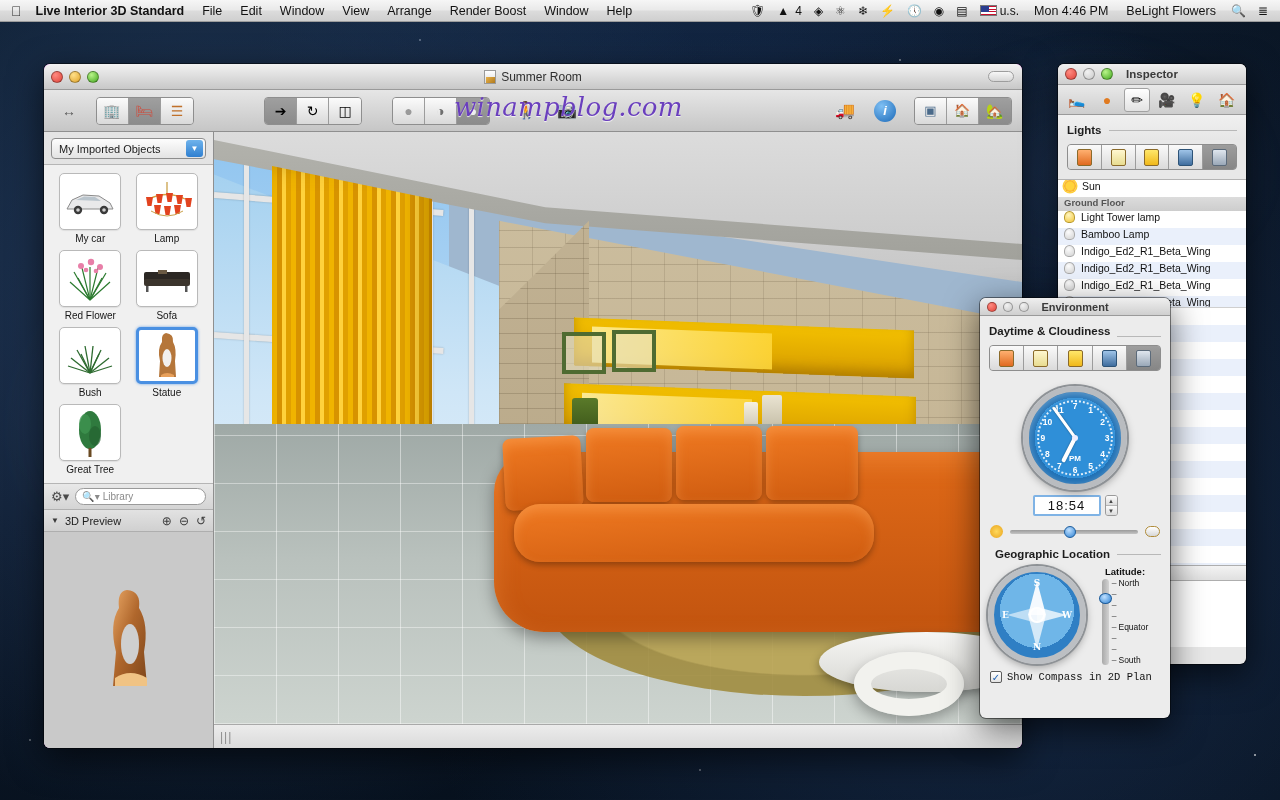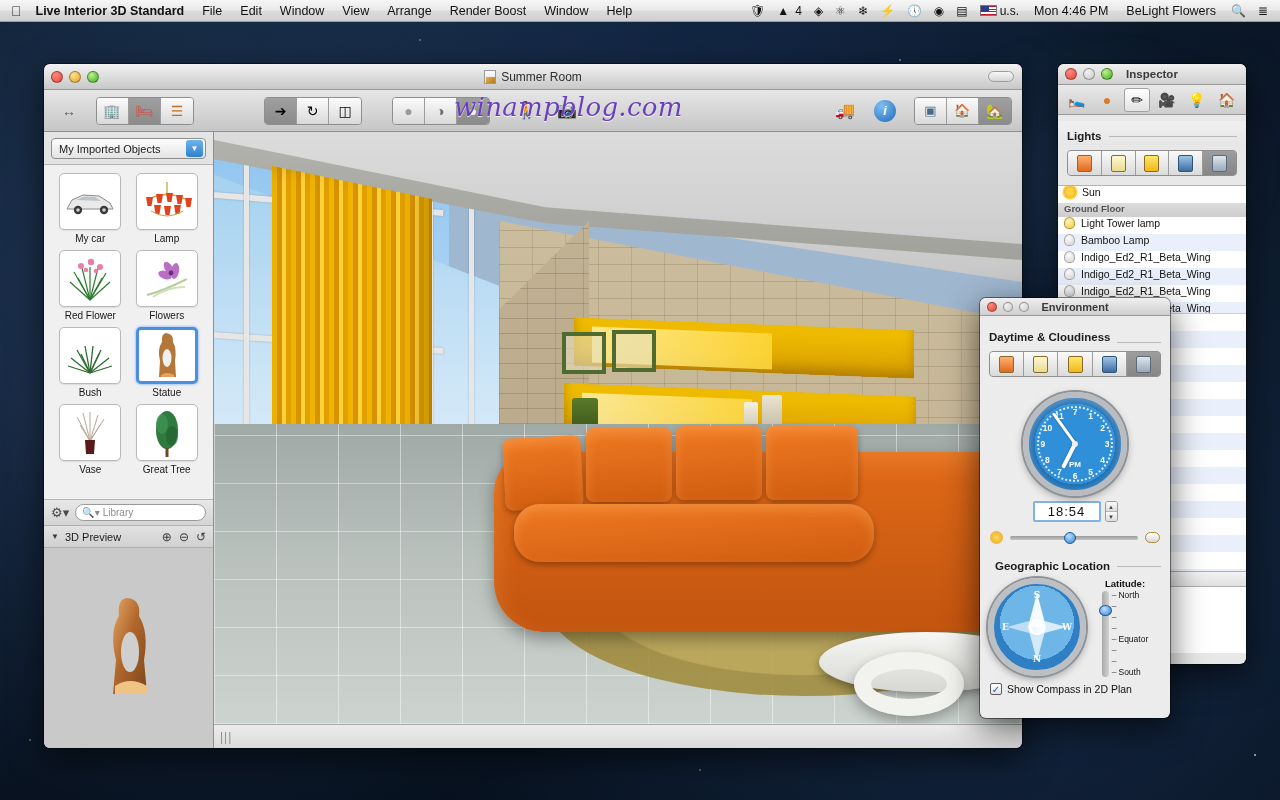--- a/index.html
+++ b/index.html
@@ -142,21 +142,21 @@
   .popup .pbtn{
     margin-left:auto; width:17px; height:17px; border-radius:3px;
     background:linear-gradient(180deg,#6fb3ec,#2f7fd0);
     display:flex; align-items:center; justify-content:center;
     color:#fff; font-size:8px;
   }
   #objgrid{
     flex:0 0 auto; background:#f0f0f0; border-top:1px solid #b5b5b5;
     border-bottom:1px solid #b5b5b5;
     display:grid; grid-template-columns:1fr 1fr; gap:0px 0px;
-    padding:6px 8px 20px; align-content:start;
+    padding:6px 8px 4px; align-content:start;
   }
   .objcell{ display:flex; flex-direction:column; align-items:center; padding:2px 0 4px; }
   .objthumb{
     width:62px; height:57px; background:#fff; border:1px solid #b9b9b9; border-radius:5px;
     display:flex; align-items:center; justify-content:center; overflow:hidden;
     box-shadow:0 1px 1px rgba(0,0,0,.08);
   }
   .objcell.sel .objthumb{ border:3px solid #4a90e2; box-shadow:0 0 3px rgba(74,144,226,.8); }
   .objlabel{ font-size:10px; color:#161616; margin-top:3px; text-align:center; }
 
@@ -298,21 +298,21 @@
   #inspector .wtitle{ font-size:11.5px; }
   .insptools{
     height:30px; background:linear-gradient(180deg,#e9e9e9,#cdcdcd);
     border-bottom:1px solid #9a9a9a; display:flex; align-items:center;
     justify-content:space-around; padding:0 4px;
   }
   .itool{ width:26px;height:24px; display:flex;align-items:center;justify-content:center;
           font-size:14px; border-radius:3px; }
   .itool.on{ background:linear-gradient(180deg,#fff,#e2e2e2); border:1px solid #a2a2a2; }
   .insphead{ padding:9px 9px 4px; display:flex; align-items:center; gap:7px;
-             background:linear-gradient(180deg,#f0f0f0,#e6e6e6);margin-top:6px; }
+             background:linear-gradient(180deg,#f0f0f0,#e6e6e6); }
   .insphead .lbl{ font-size:11.5px; font-weight:bold; color:#1c1c1c; }
   .insphead .rule{ flex:1; height:1px; background:#b8b8b8; }
   .segbar{
     margin:4px 9px 9px; display:flex; border:1px solid #8e8e8e; border-radius:4px;
     overflow:hidden; background:#b9b9b9;
   }
   .seg{ flex:1; height:24px; display:flex;align-items:center;justify-content:center;
         background:linear-gradient(180deg,#fafafa,#dadada); border-right:1px solid #9c9c9c; }
   .seg:last-child{ border-right:none; }
   .seg.on{ background:linear-gradient(180deg,#9d9d9d,#868686); }
@@ -428,21 +428,21 @@
             background:radial-gradient(circle at 40% 32%,#bfe0ff,#2e82d4); border:1px solid #1c5c9c;}
   .latticks{ display:flex; flex-direction:column; justify-content:space-between;
              height:86px; font-size:8.5px; color:#111; }
   .latticks div{ display:flex; align-items:center; gap:2px; line-height:1; }
   .latticks .dash{ color:#555; }
   .chkrow{ display:flex; align-items:center; gap:5px; padding:6px 0 0 10px; }
   .chk{ width:12px;height:12px;border:1px solid #5b5b5b;border-radius:2px;
         background:linear-gradient(180deg,#fff,#e3e3e3);
         display:flex;align-items:center;justify-content:center;
         font-size:10px;color:#1a5fb4; }
-  .chkl{ font-size:10.5px; color:#111; }
+  .chkl{ font-size:10.5px; color:#111;font-family:Liberation Mono, monospace; }
   .tinyrule{ flex:1; height:1px; background:#b8b8b8; }
 </style>
 </head>
 <body>
 
 <div id="desktop">
   <div class="gal"></div>
   <div class="gal2"></div>
 </div>
 
@@ -627,36 +627,33 @@
               <circle cx="36" cy="11" r="3"></circle>
                 <circle cx="22" cy="14" r="2.3"></circle>
                 <circle cx="32" cy="15" r="2.3"></circle>
               </g>
           </svg>
         </div>
         <div class="objlabel">Red Flower</div>
       </div>
 
 
-
       <div class="objcell">
         <div class="objthumb">
-          <svg width="52" height="44" viewBox="0 0 52 44" aria-hidden="true">
-            <path d="M6 38 Q22 34 46 22" stroke="#b9cf9a" stroke-width="2" fill="none"></path>
-            <path d="M12 40 Q26 30 44 30" stroke="#cfe0b4" stroke-width="2" fill="none"></path>
-            <g fill="#b96fc4">
-              <ellipse cx="28" cy="12" rx="4" ry="8" transform="rotate(-30 28 12)"></ellipse>
-              <ellipse cx="34" cy="14" rx="4" ry="8" transform="rotate(10 34 14)"></ellipse>
-              <ellipse cx="24" cy="18" rx="4" ry="7" transform="rotate(-70 24 18)"></ellipse>
-            </g>
-            <circle cx="30" cy="16" r="2.4" fill="#6a2f7a"></circle>
+          <svg width="54" height="30" viewBox="0 0 54 30" aria-hidden="true">
+            <rect x="4" y="8" width="46" height="10" rx="2" fill="#2b2723"></rect>
+            <rect x="4" y="15" width="46" height="7" rx="2" fill="#3b342c"></rect>
+            <rect x="6" y="22" width="2.5" height="6" fill="#555"></rect>
+            <rect x="45" y="22" width="2.5" height="6" fill="#555"></rect>
+            <rect x="18" y="6" width="9" height="4" fill="#6a5a44"></rect>
           </svg>
         </div>
-        <div class="objlabel">Flowers</div>
-      </div>
+        <div class="objlabel">Sofa</div>
+      </div>
+
 
       <div class="objcell">
         <div class="objthumb">
           <svg width="54" height="40" viewBox="0 0 54 40" aria-hidden="true">
             <g stroke="#2d6b2f" stroke-width="1.3" fill="none">
               <path d="M27 37 L8 22"></path>
                 <path d="M27 37 L14 14"></path>
                 <path d="M27 37 L22 10"></path>
               <path d="M27 37 L30 10"></path>
                 <path d="M27 37 L38 14"></path>
@@ -675,37 +672,20 @@
         <div class="objthumb">
           <svg width="30" height="50" viewBox="0 0 30 50" aria-hidden="true">
             <path d="M14 2 Q22 3 21 11 Q25 18 23 30 L24 46 L7 46 L8 30 Q5 18 10 11 Q9 3 14 2 Z" fill="#b5763a"></path>
             <ellipse cx="15" cy="27" rx="4.5" ry="9" fill="#f2f0ee"></ellipse>
             <path d="M9 44 Q15 40 22 44 L22 46 L9 46 Z" fill="#e8a05a"></path>
           </svg>
         </div>
         <div class="objlabel">Statue</div>
       </div>
 
-      <div class="objcell">
-        <div class="objthumb">
-          <svg width="46" height="48" viewBox="0 0 46 48" aria-hidden="true">
-            <g stroke="#b8a892" stroke-width="1" fill="none">
-              <path d="M23 32 L10 8"></path>
-                <path d="M23 32 L16 4"></path>
-                <path d="M23 32 L23 3"></path>
-              <path d="M23 32 L31 6"></path>
-                <path d="M23 32 L37 10"></path>
-                <path d="M23 32 L13 16"></path>
-              <path d="M23 32 L33 16"></path>
-            </g>
-            <path d="M18 31 L28 31 L27 45 L19 45 Z" fill="#5b1a1a"></path>
-          </svg>
-        </div>
-        <div class="objlabel">Vase</div>
-      </div>
 
       <div class="objcell">
         <div class="objthumb">
           <svg width="40" height="50" viewBox="0 0 40 50" aria-hidden="true">
             <ellipse cx="20" cy="22" rx="11" ry="19" fill="#2f7a3e"></ellipse>
             <ellipse cx="15" cy="16" rx="6" ry="10" fill="#3f9450" opacity=".8"></ellipse>
             <ellipse cx="25" cy="28" rx="6" ry="10" fill="#246331" opacity=".7"></ellipse>
             <rect x="18.5" y="40" width="3" height="9" fill="#6a4a22"></rect>
           </svg>
         </div>

